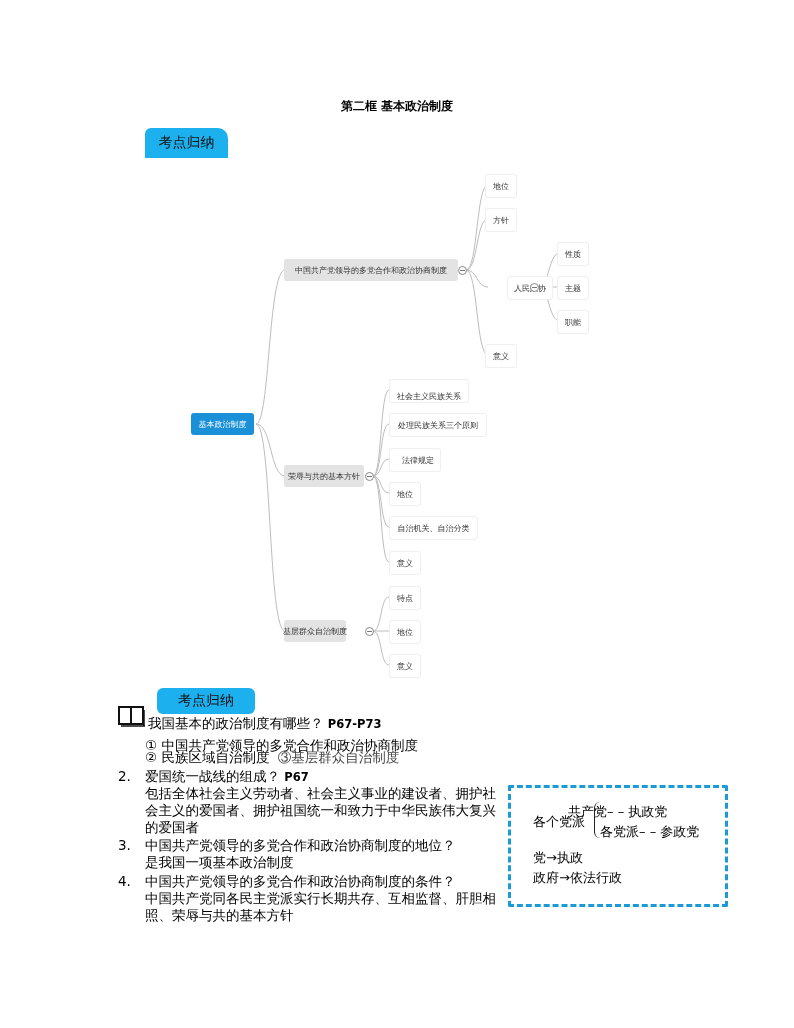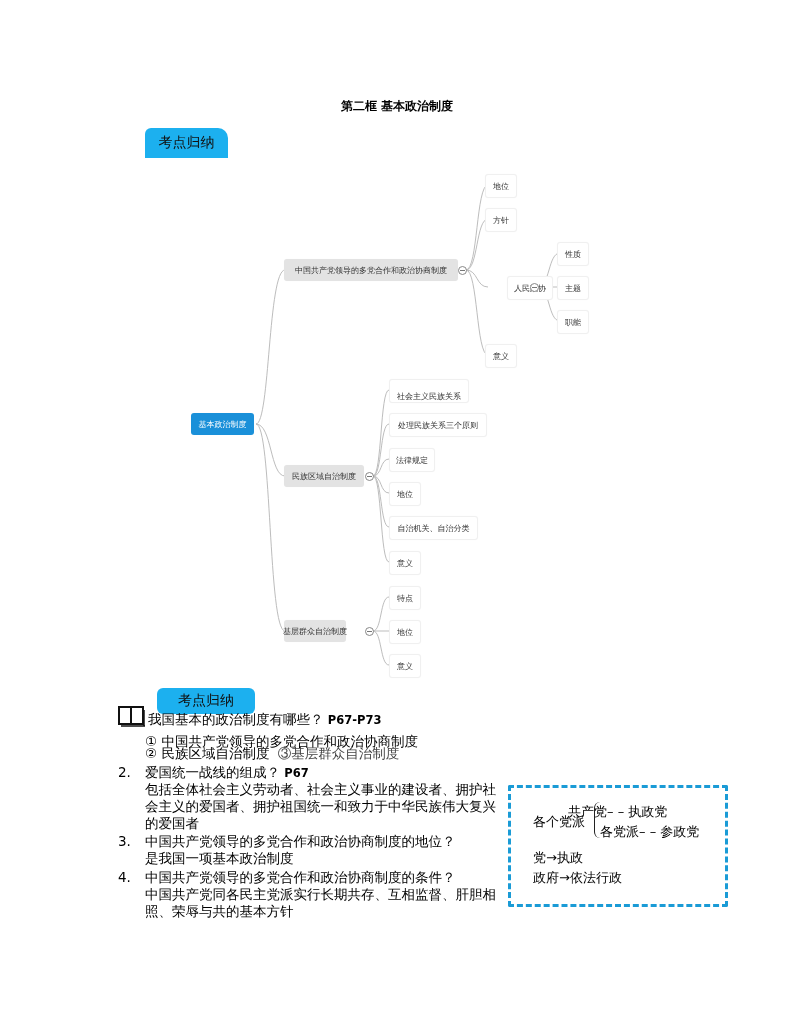--- a/index.html
+++ b/index.html
@@ -9,21 +9,21 @@
   .tab-badge { background: #1cb0ef; color: #111; font-size: 14px; padding: 0; border-radius: 6px 6px 0 0; display: flex; align-items: center; justify-content: center; }
   .tab-badge.knowledge { left: 145px; top: 128px; width: 83px; height: 30px; border-top-right-radius: 10px; }
   .tab-badge.exam { left: 157px; top: 688px; width: 98px; height: 26px; border-radius: 6px; }
   svg.map { position: absolute; left: 0; top: 0; }
   .node { position: absolute; font-size: 8px; color: #333; background: #fff; border: 1px solid #f0f0f0; border-radius: 3px; display: flex; align-items: center; justify-content: center; white-space: nowrap; font-family: "DejaVu Serif", serif; box-shadow: 0 0 1px rgba(0,0,0,0.05); }
   .node.root { background: #1a90d9; color: #fff; border: none; font-size: 8px; border-radius: 3px; }
   .node.branch { background: #e3e3e3; border: none; color: #333; font-size: 8px; border-radius: 3px; }
   .collapse { position: absolute; width: 7px; height: 7px; border: 1px solid #888; border-radius: 50%; background: #fff; font-size: 7px; line-height: 6px; text-align: center; color: #666; }
   .collapse::after { content: ""; position: absolute; left: 1px; top: 3px; width: 5px; height: 1px; background: #777; }
   .book-icon { left: 118px; top: 706px; width: 28px; height: 22px; }
-  .qa { position: absolute; font-size: 13.5px; line-height: 17px; font-family: "DejaVu Sans", sans-serif; }
+  .qa { position: absolute; font-size: 13.5px; line-height: 24px; font-family: "DejaVu Sans", sans-serif; }
   .ref { font-weight: bold; font-size: 11.5px; }
   .gray { color: #444; font-family: "DejaVu Serif", serif; text-align: right; }
   .dashbox { position: absolute; left: 508px; top: 785px; width: 214px; height: 116px; border: 3px dashed #1a9bd6; border-radius: 2px; }
   .boxtxt { position: absolute; font-size: 13px; font-weight: 500; white-space: nowrap; }
   .brace { position: absolute; left: 594px; top: 802px; width: 8px; height: 36px; border-left: 1px solid #222; border-radius: 6px 0 0 6px; }
 </style>
 </head>
 <body>
 
 <div class="abs title">第二框 基本政治制度</div>
@@ -87,30 +87,30 @@
     <span>主题</span>
   </div>
 <div class="node" style="left:557px;top:310px;width:30px;height:22px;">
     <span>职能</span>
   </div>
 <div class="node" style="left:485px;top:344px;width:30px;height:22px;">
     <span>意义</span>
   </div>
 
 <div class="node branch" style="left:284px;top:465px;width:80px;height:22px;">
-  <span>民族区域自治制度</span>
+  <span>荣辱与共的基本方针</span>
 </div>
 <div class="collapse" style="left:365px;top:472px;"></div>
 <div class="node" style="left:389px;top:379px;width:78px;height:22px;align-items:flex-end;">
     <span>社会主义民族关系</span>
   </div>
 <div class="node" style="left:389px;top:413px;width:96px;height:22px;">
     <span>处理民族关系三个原则</span>
   </div>
-<div class="node" style="left:389px;top:448px;width:44px;height:22px;">
+<div class="node" style="left:389px;top:448px;width:44px;height:22px;padding-left:6px;">
     <span>法律规定</span>
   </div>
 <div class="node" style="left:389px;top:482px;width:30px;height:22px;">
     <span>地位</span>
   </div>
 <div class="node" style="left:389px;top:516px;width:87px;height:22px;">
     <span>自治机关、自治分类</span>
   </div>
 <div class="node" style="left:389px;top:551px;width:30px;height:22px;">
     <span>意义</span>

